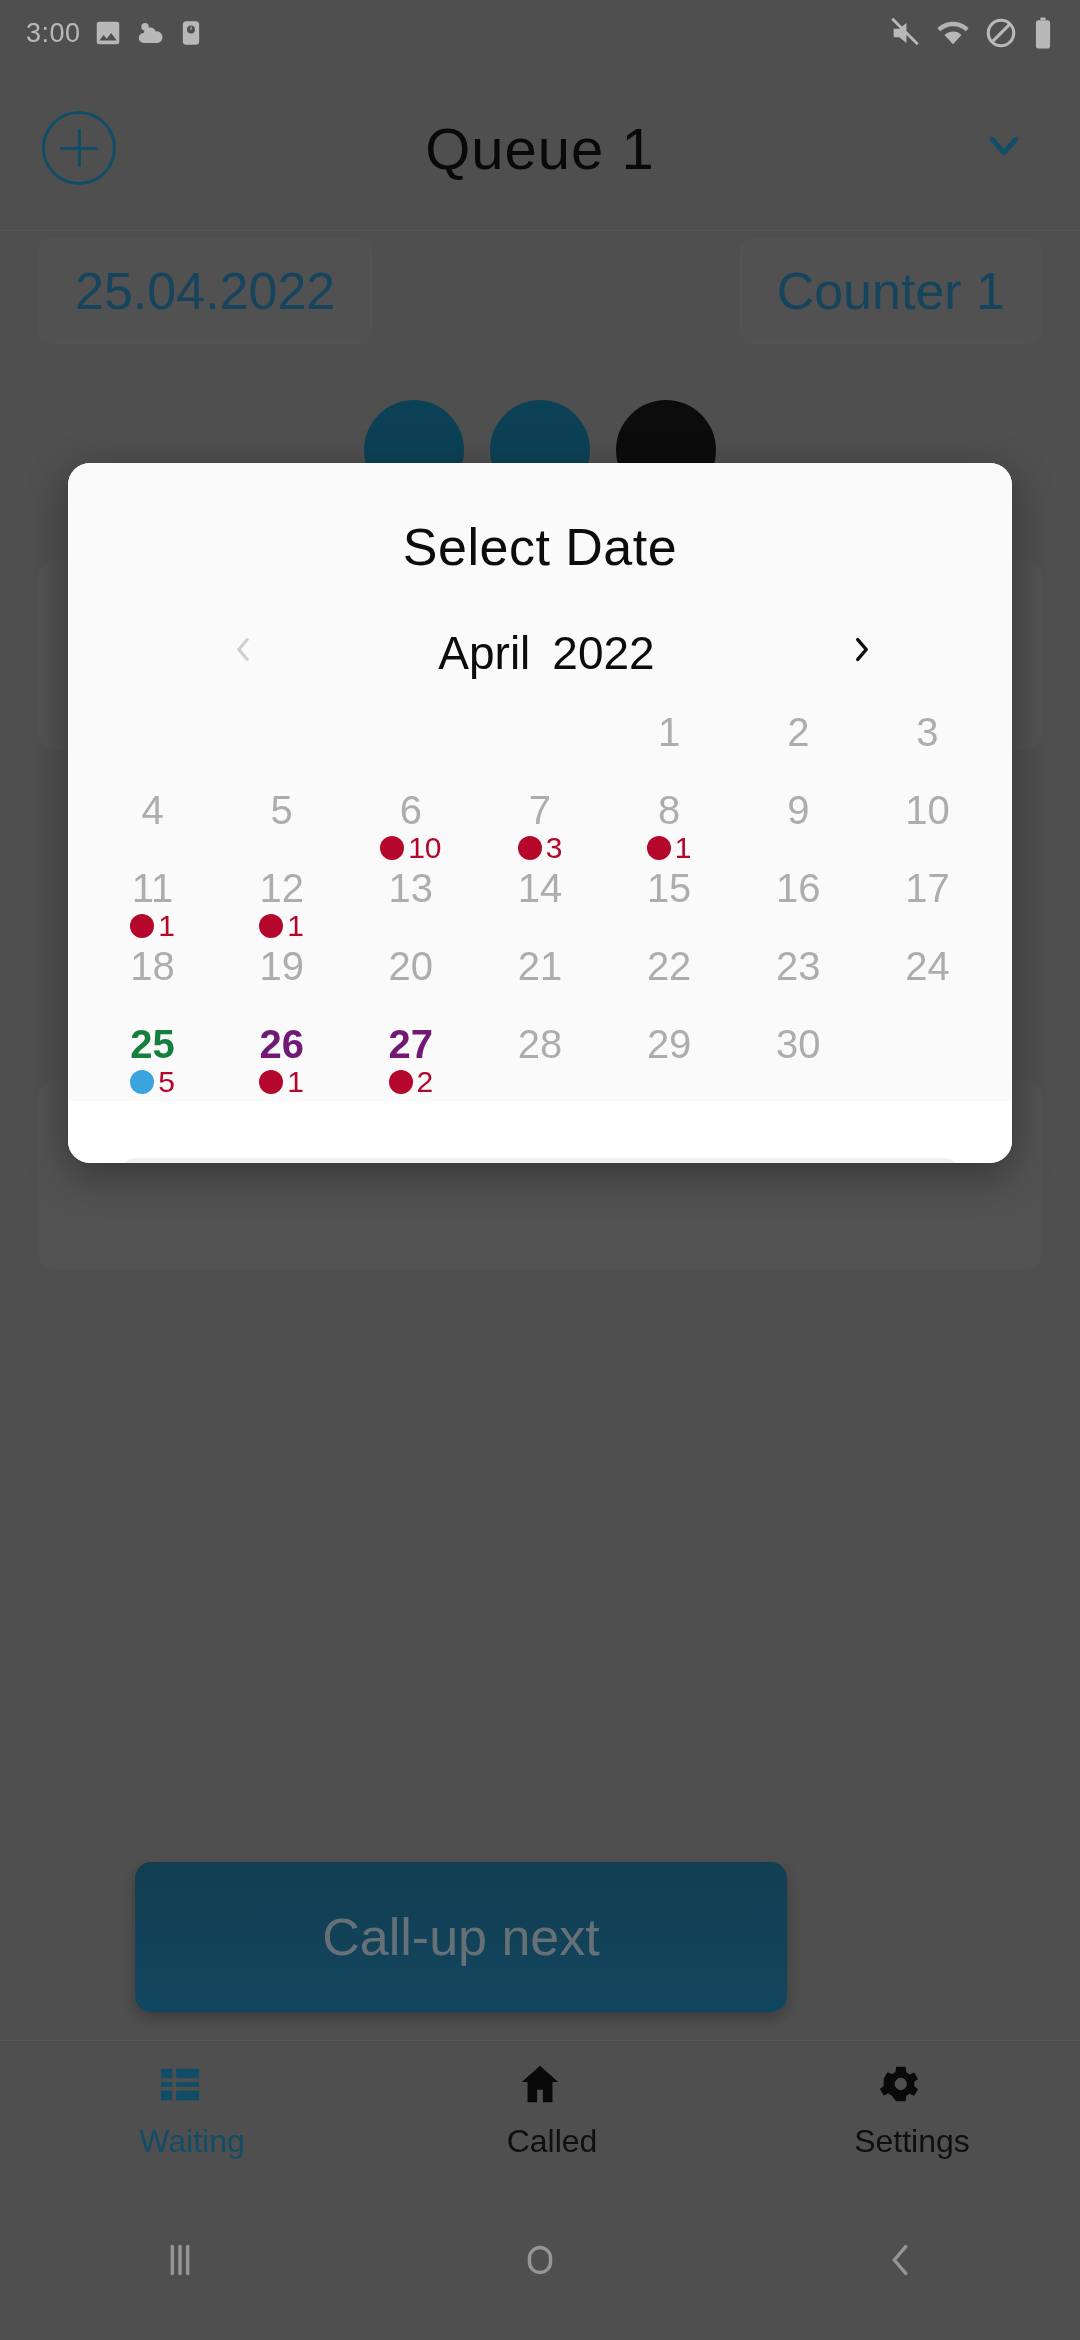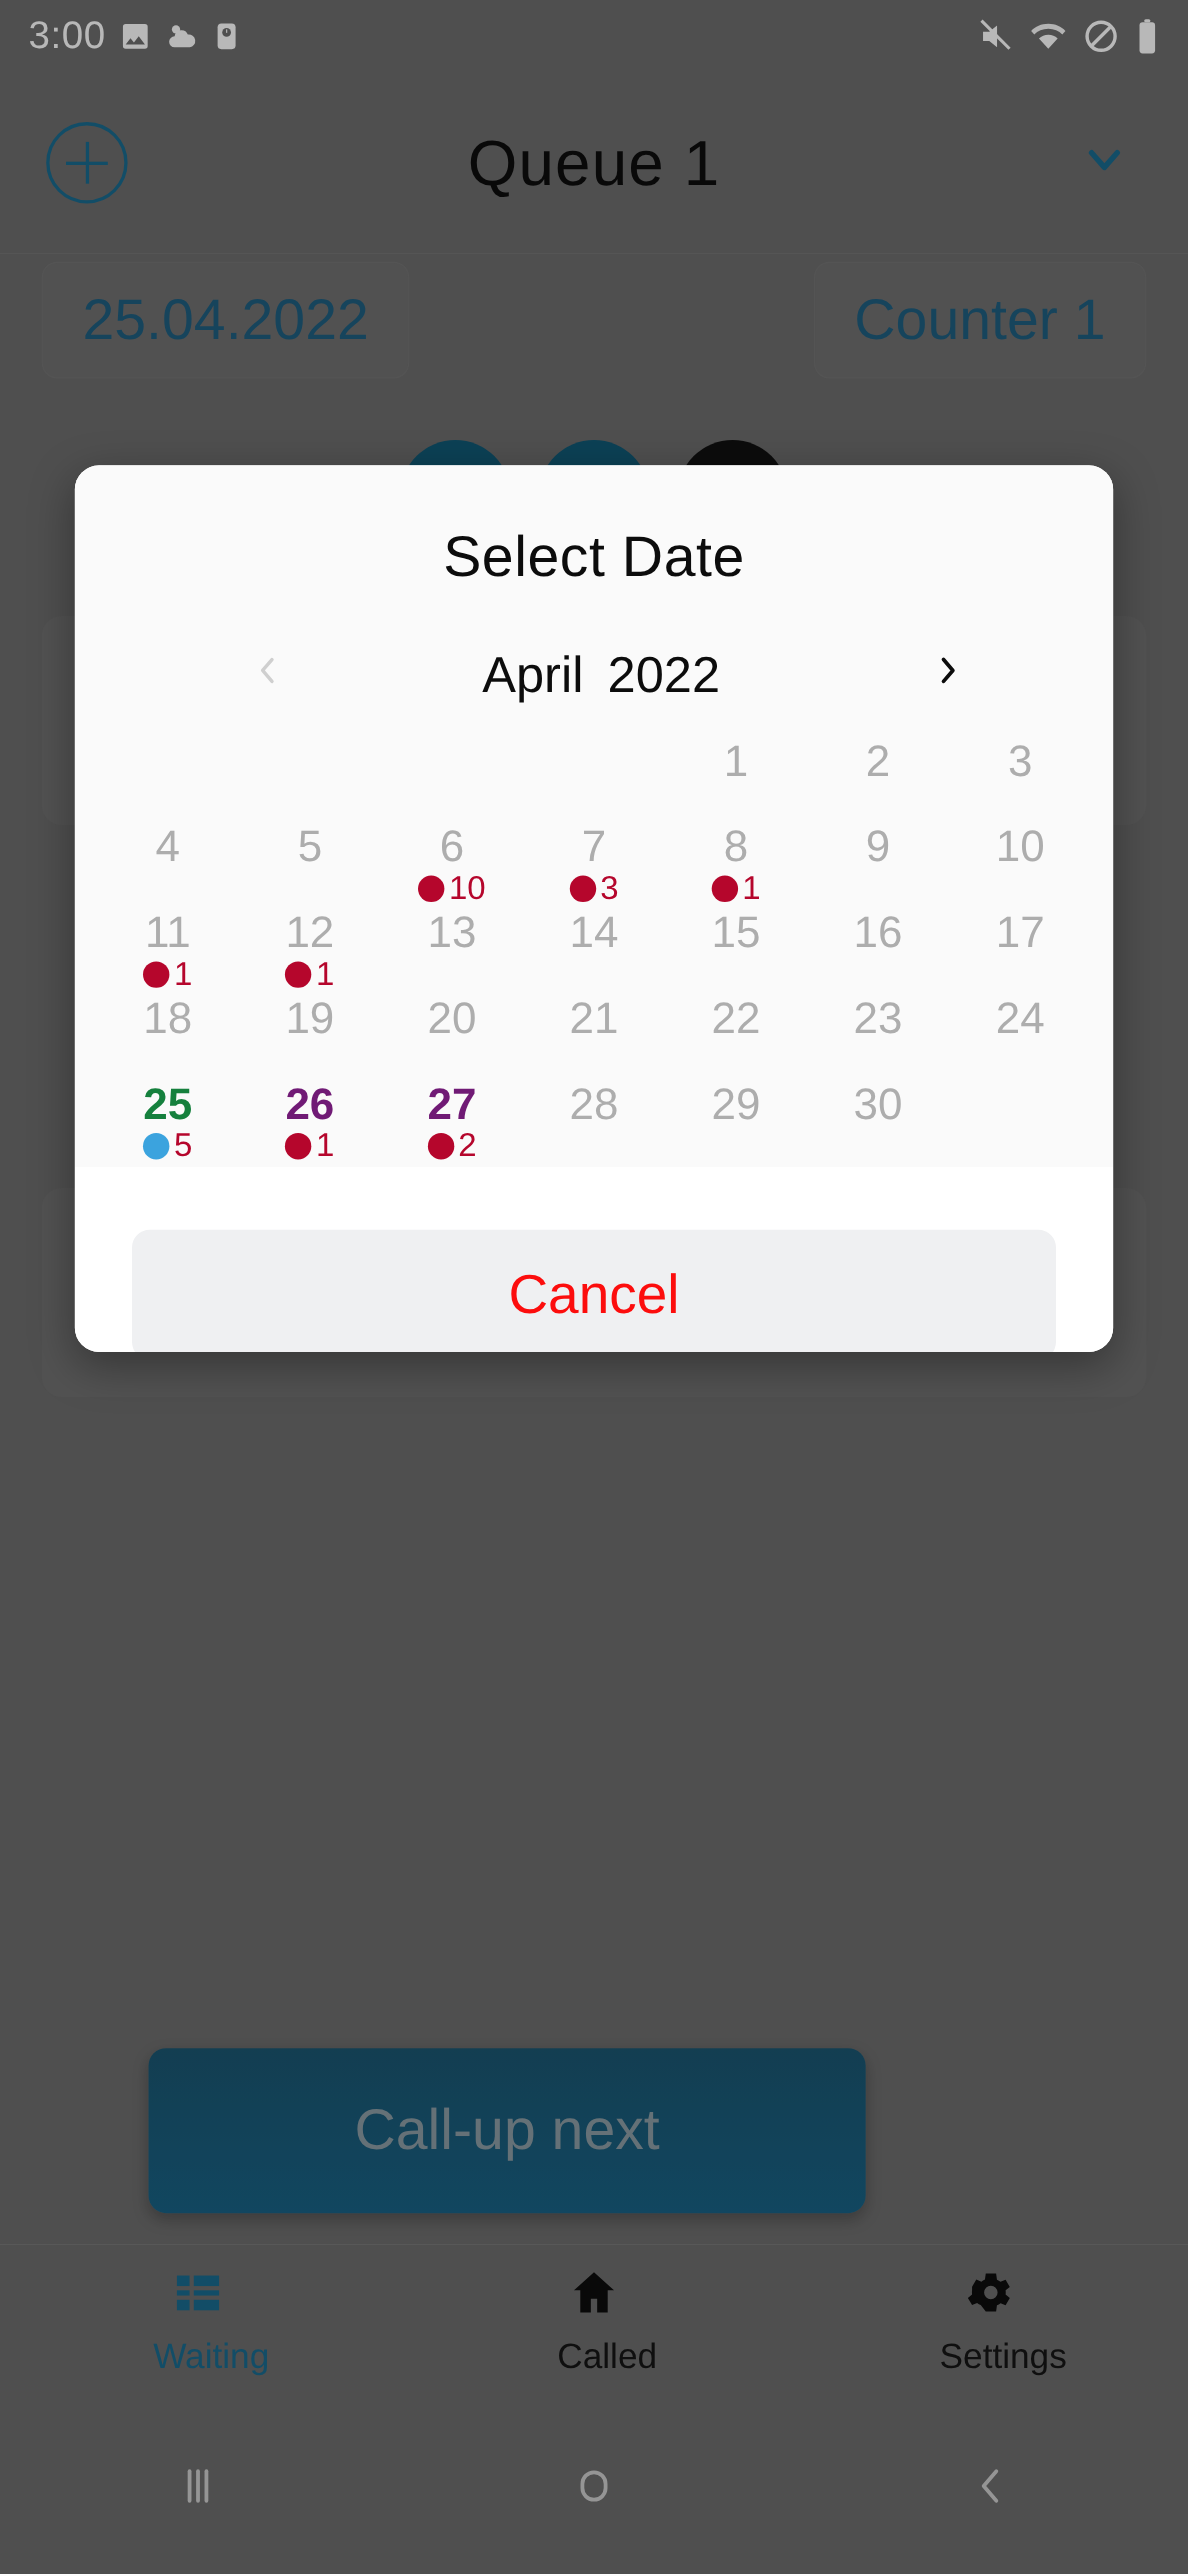--- a/index.html
+++ b/index.html
@@ -19,21 +19,21 @@
 
   
   #status-bar {
     position:absolute; top:0; left:0; width:1080px; height:66px;
     display:flex; align-items:center; justify-content:space-between;
     padding:0 26px;
   }
   .sb-left { display:flex; align-items:center; gap:12px; }
   .sb-right { display:flex; align-items:center; gap:14px; }
   #status-clock {
-    color:#fff; font-size:35px; letter-spacing:0.5px;
+    color:#fff; font-size:27px; letter-spacing:0.5px;
     font-family:"Liberation Sans", sans-serif;
   }
   .sb-icon { color:#fff; display:inline-flex; align-items:center; }
 
   
   #app-bar {
     position:absolute; top:66px; left:0; width:1080px; height:165px;
     display:flex; align-items:center;
     border-bottom:1px solid #767676;
   }
@@ -109,22 +109,22 @@
     position:absolute; left:0; bottom:0; width:1080px; height:160px;
     display:flex;
   }
   .sysnav-btn { flex:1; display:flex; align-items:center; justify-content:center; }
 
   
   #scrim { position:absolute; inset:0; background:rgba(0,0,0,0.28); }
 
   
   #date-picker-dialog {
-    position:absolute; left:68px; top:423px;
-    width:944px; height:806px;
+    position:absolute; left:68px; top:463px;
+    width:944px; height:700px;
     background:#ffffff; border-radius:22px;
     box-shadow:0 12px 40px rgba(0,0,0,0.35);
     overflow:hidden;
     display:flex; flex-direction:column;
   }
   #calendar-surface {
     background:#fafafa;
     flex:1;
     display:flex; flex-direction:column;
     padding-top:10px;

